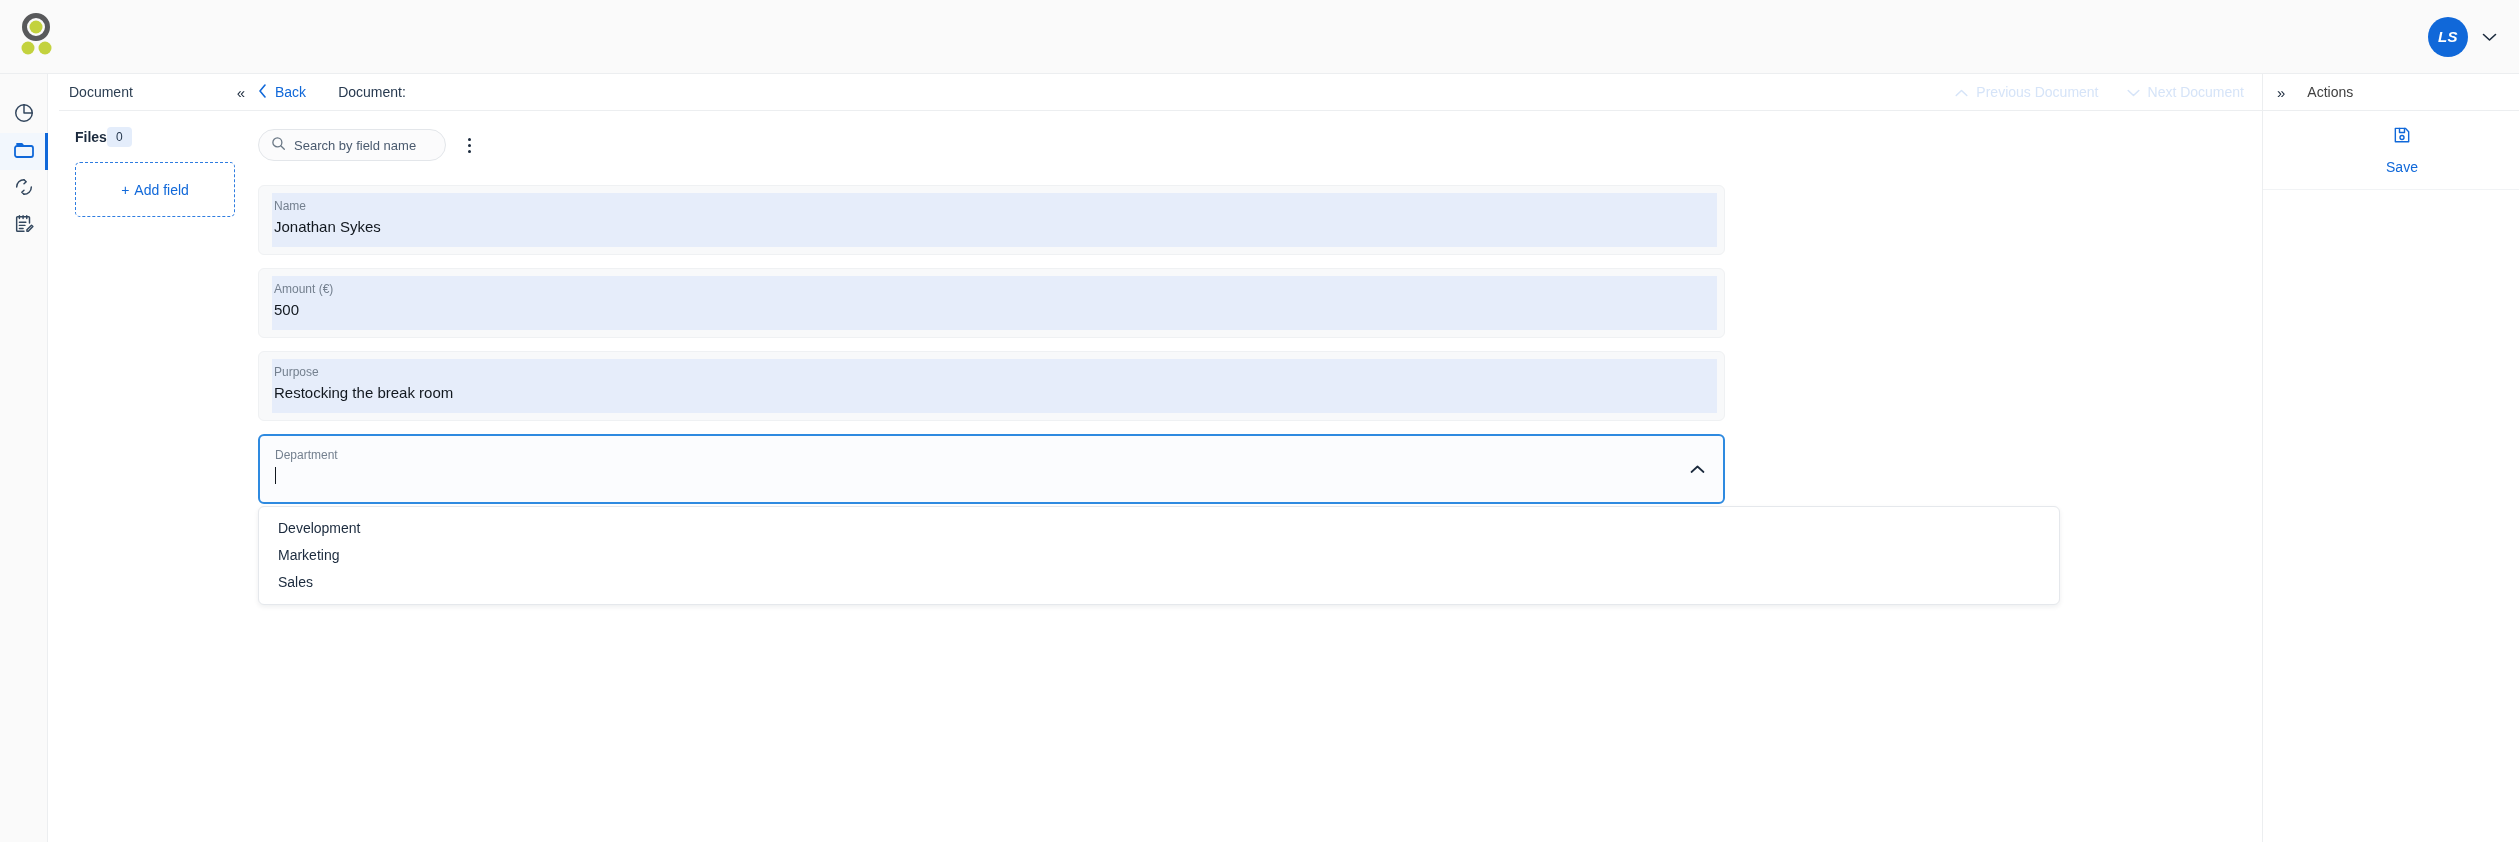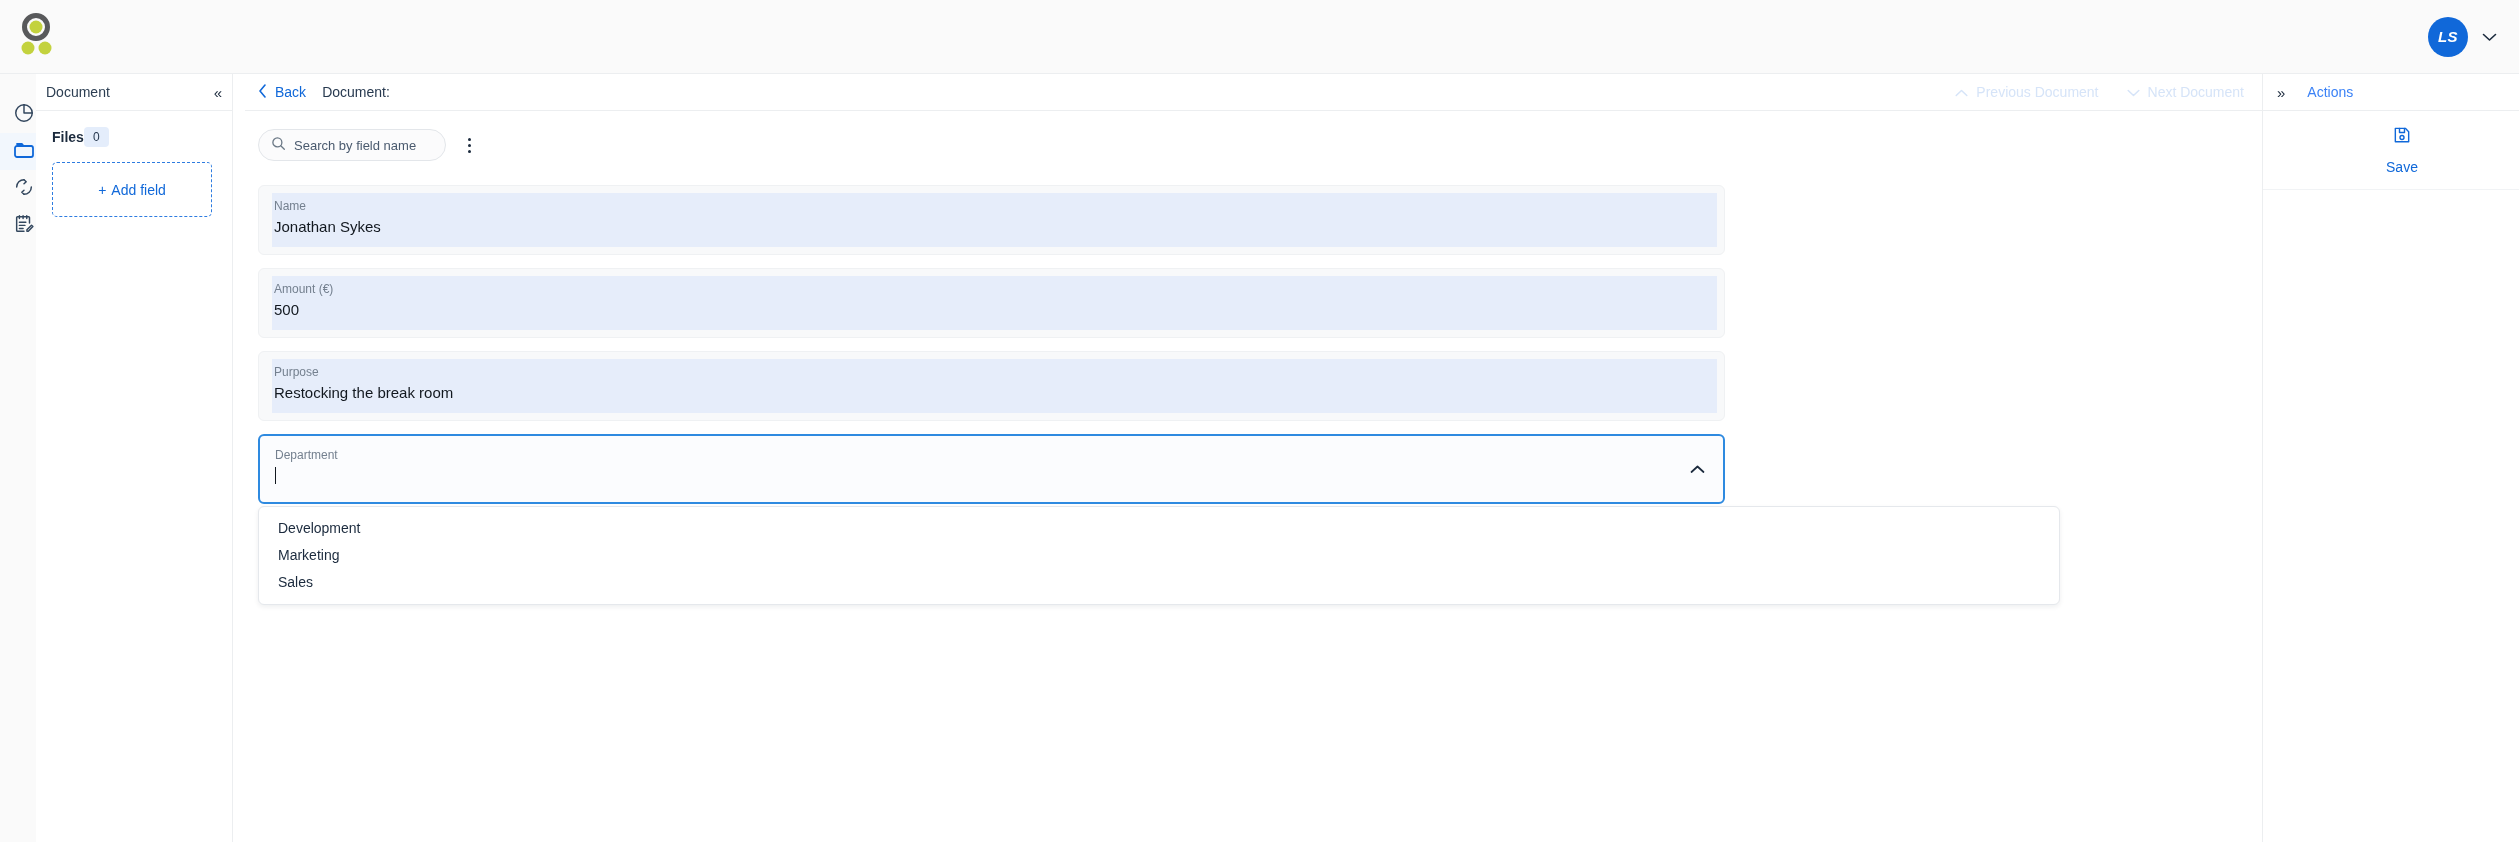--- a/index.html
+++ b/index.html
@@ -47,21 +47,21 @@
   }
   .rail-item.active { background: #f2f7fd; }
   .rail-item.active:after {
     content: ""; position: absolute; right: 0; top: 0;
     width: 3px; height: 100%; background: #1068d9;
   }
   .rail-sp { height: 22px; }
 
   
   .docpanel {
-    position: absolute; left: 36px; top: 74px;
+    position: absolute; left: 59px; top: 74px;
     width: 197px; height: 768px;
     background: #ffffff;
     border-right: 1px solid #eceef0;
   }
   .docpanel-head {
     height: 37px; display: flex; align-items: center;
     justify-content: space-between;
     padding: 0 10px 0 10px;
     border-bottom: 1px solid #eceef0;
   }
@@ -94,21 +94,21 @@
   .main-head {
     height: 37px;
     display: flex; align-items: center;
     border-bottom: 1px solid #eceef0;
     position: relative;
   }
   .back-btn {
     display: flex; align-items: center; gap: 8px;
     margin-left: 13px; color: #1068d9; font-size: 14px; cursor: pointer;
   }
-  .doc-title { margin-left: 16px; font-size: 14px; color: #27394f; }
+  .doc-title { margin-left: 32px; font-size: 14px; color: #27394f; }
 
   .docnav { position: absolute; right: 18px; display: flex; gap: 28px; align-items: center; }
   .docnav-item {
     display: flex; align-items: center; gap: 8px;
     color: #d6e4f8; font-size: 14px; cursor: default;
   }
 
   
   .toolrow { display: flex; align-items: center; gap: 12px; padding: 18px 0 0 13px; }
   .search-box {
@@ -184,21 +184,21 @@
     width: 257px; height: 768px;
     background: #ffffff;
     border-left: 1px solid #eceef0;
   }
   .actions-head {
     height: 37px; display: flex; align-items: center; gap: 22px;
     padding-left: 14px;
     border-bottom: 1px solid #eceef0;
   }
   .expand-ic { font-size: 15px; color: #1b2a3d; line-height: 1; cursor: pointer; }
-  .actions-title { font-size: 14px; color: #3b82f6; }
+  .actions-title { font-size: 14px; color: #404040; }
   .save-btn {
     display: flex; align-items: center; gap: 11px;
     padding: 14px 0 14px 22px;
     color: #1068d9; font-size: 14px; cursor: pointer;
     border-bottom: 1px solid #f1f3f5;
     flex-direction: column;
   }
 </style>
 </head>
 <body>

